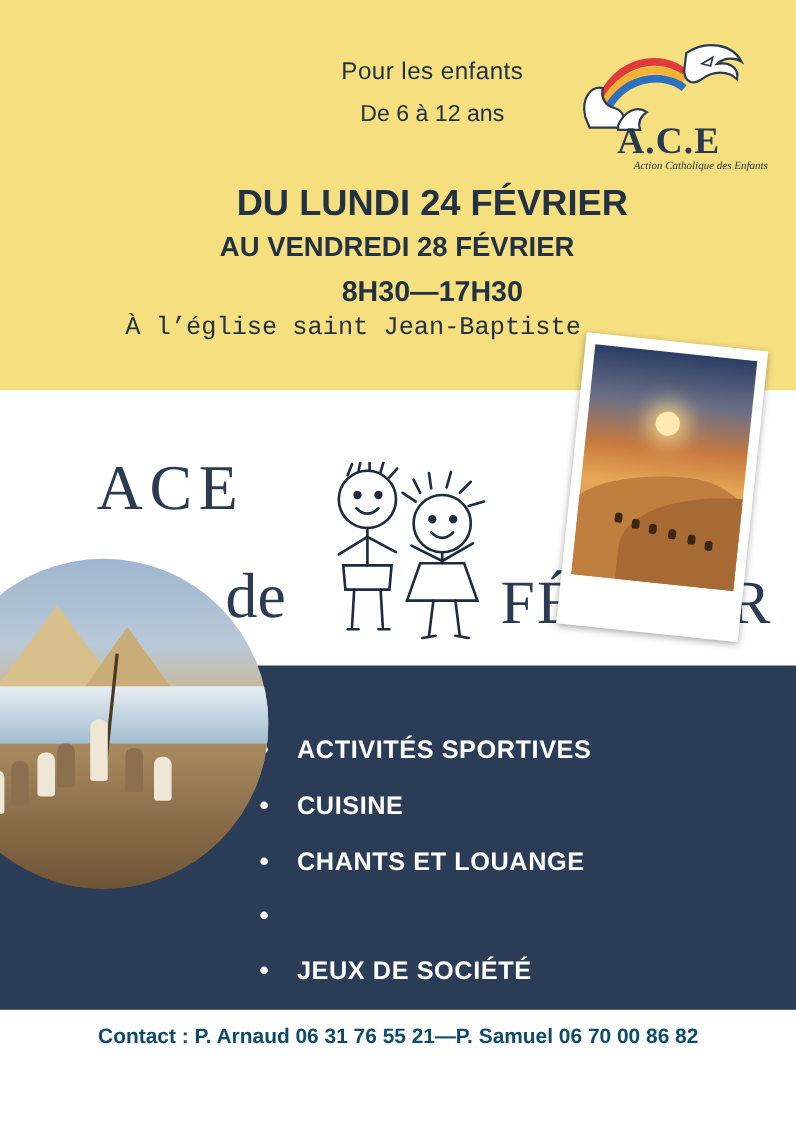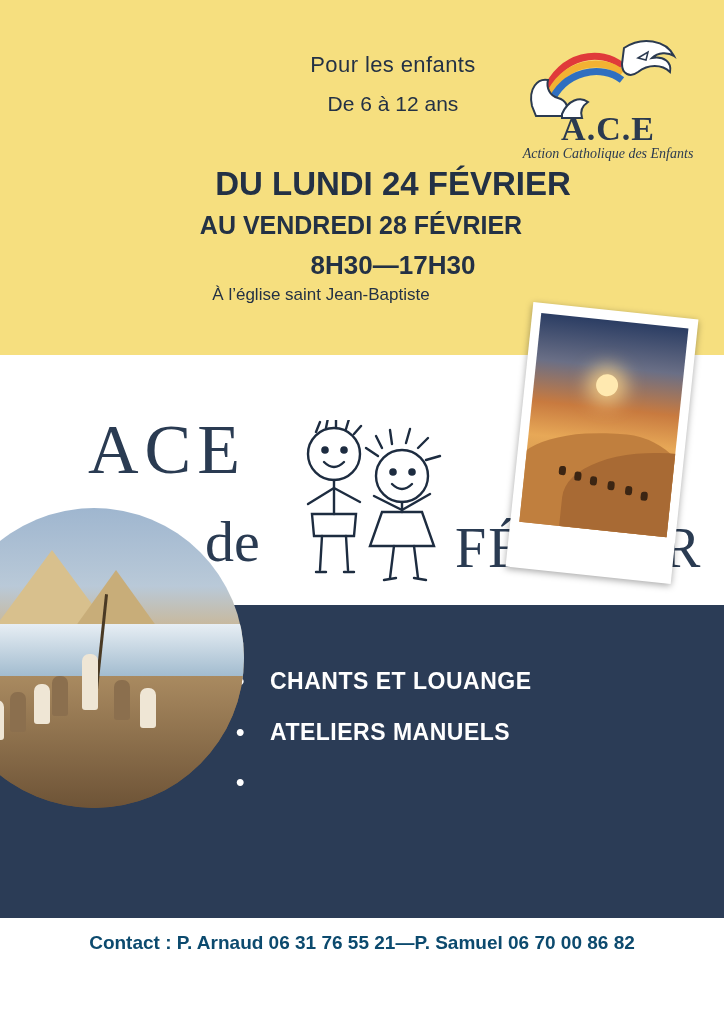--- a/index.html
+++ b/index.html
@@ -60,21 +60,22 @@
     position: absolute;
     left: 0; top: 250px;
     width: 724px;
     font-size: 26px;
     font-weight: bold;
   }
   .place {
     position: absolute;
     left: 0; top: 285px;
     width: 580px;
-    font-size: 17px;
+    font-size: 23px;
+    font-family: Liberation Mono, monospace;
   }
 
   
   .ace-logo {
     position: absolute;
     left: 518px; top: 30px;
     width: 180px;
     height: 135px;
   }
   .ace-logo .logo-text {
@@ -85,40 +86,40 @@
     font-family: "Liberation Serif", serif;
     font-size: 34px;
     font-weight: bold;
     color: #2b3a50;
     letter-spacing: 1px;
   }
   .ace-logo .logo-sub {
     position: absolute;
     left: 0; top: 116px;
     width: 180px;
-    text-align: center;
-    font-family: "Liberation Serif", serif;
-    font-size: 14px;
+    text-align: right;
+    font-family: "Liberation Serif", serif;
+    font-size: 10px;
     font-style: italic;
     color: #2b3a50;
   }
 
   
   .mid-band {
     position: absolute;
     left: 0; top: 355px;
     width: 724px;
     height: 250px;
     background: #ffffff;
   }
   .ace-word {
     position: absolute;
     left: 88px; top: 410px;
     font-family: "Liberation Serif", serif;
-    font-size: 70px;
+    font-size: 58px;
     color: #2a3b52;
     letter-spacing: 6px;
   }
   .de-word {
     position: absolute;
     left: 205px; top: 508px;
     font-family: "Liberation Serif", serif;
     font-size: 58px;
     color: #2a3b52;
   }
@@ -352,28 +353,36 @@
     <div class="caravan-dot" style="left:102px; top:163px;"></div>
     <div class="caravan-dot" style="left:118px; top:167px;"></div>
   </div>
 </div>
 
 <div class="navy-band"></div>
 
 <div class="activities">
   <div class="activity">
     <span class="bullet">•</span>
+    <span>ACTIVITÉS SPORTIVES</span>
+  </div>
+  <div class="activity">
+    <span class="bullet">•</span>
+    <span>CUISINE</span>
+  </div>
+  <div class="activity">
+    <span class="bullet">•</span>
     <span>CHANTS ET LOUANGE</span>
   </div>
   <div class="activity">
     <span class="bullet">•</span>
-    <span>ATELIERS MANUELS</span>
-  </div>
-  <div class="activity">
-    <span class="bullet">•</span>
+  </div>
+  <div class="activity">
+    <span class="bullet">•</span>
+    <span>JEUX DE SOCIÉTÉ</span>
   </div>
 </div>
 
 <div class="circle-pic">
   <div class="pyramid p1"></div>
   <div class="pyramid p2"></div>
   <div class="sea"></div>
   <div class="ground"></div>
   <div class="staff"></div>
   <div class="figure" style="left:138px; top:146px; height:56px;"></div>

